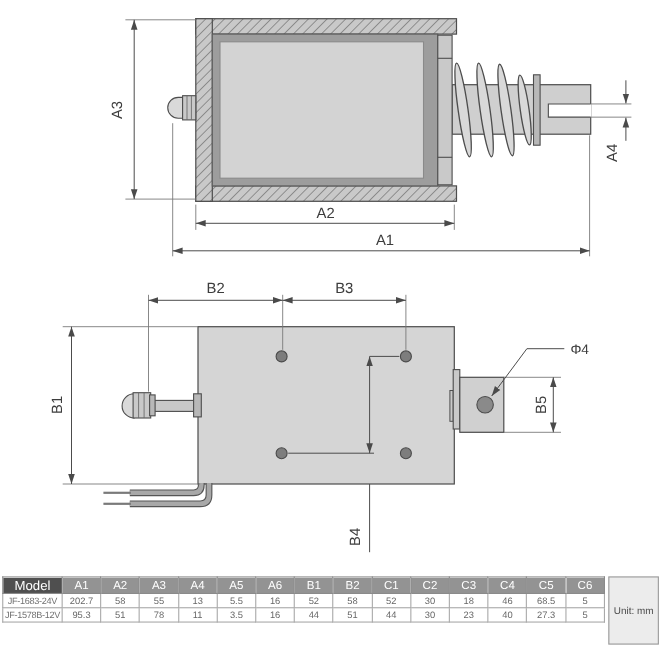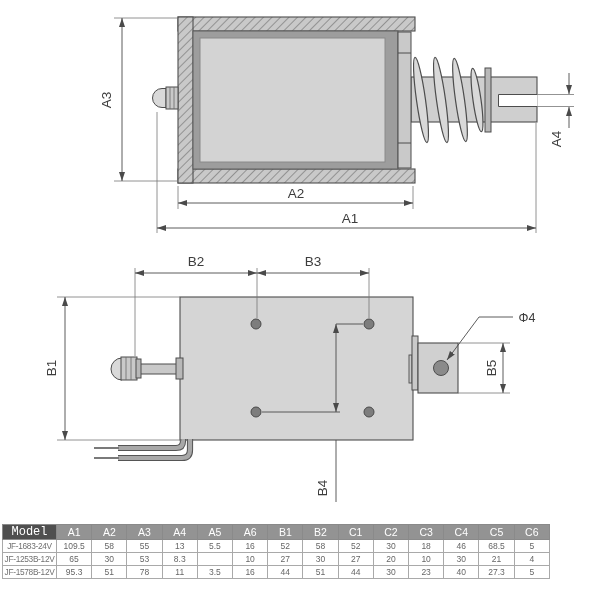--- a/index.html
+++ b/index.html
@@ -154,85 +154,69 @@
     <line x1="513" y1="317" x2="479" y2="317" stroke="#4a4a4a" stroke-width="0.9"></line>
     <line x1="479" y1="317" x2="447" y2="360" stroke="#4a4a4a" stroke-width="0.9" marker-end="url(#arr)"></line>
     <text class="philbl" x="527" y="322" text-anchor="middle">Φ4</text>
   </g>
 </svg>
 
 
 <table id="spec-table">
   <thead>
     <tr>
-          <th class="model-h" style="width: 53px; font-family: Liberation Mono, monospace;">Model</th>
+          <th class="model-h" style="width: 53px;">Model</th>
           <th>A1</th>
           <th>A2</th>
           <th>A3</th>
           <th>A4</th>
           <th>A5</th>
           <th>A6</th>
           <th>B1</th>
           <th>B2</th>
           <th>C1</th>
           <th>C2</th>
           <th>C3</th>
           <th>C4</th>
           <th>C5</th>
           <th>C6</th>
         </tr>
   </thead>
   <tbody>
         <tr>
           <td class="model-cell">JF-1683-24V</td>
-          <td>109.5</td>
+          <td>202.7</td>
           <td>58</td>
           <td>55</td>
           <td>13</td>
           <td>5.5</td>
           <td>16</td>
           <td>52</td>
           <td>58</td>
           <td>52</td>
           <td>30</td>
           <td>18</td>
           <td>46</td>
           <td>68.5</td>
           <td>5</td>
-        </tr>
-        <tr>
-          <td class="model-cell">JF-1253B-12V</td>
-          <td>65</td>
-          <td>30</td>
-          <td>53</td>
-          <td>8.3</td>
-          <td></td>
-          <td>10</td>
-          <td>27</td>
-          <td>30</td>
-          <td>27</td>
-          <td>20</td>
-          <td>10</td>
-          <td>30</td>
-          <td>21</td>
-          <td>4</td>
         </tr>
         <tr>
           <td class="model-cell">JF-1578B-12V</td>
           <td>95.3</td>
           <td>51</td>
           <td>78</td>
           <td>11</td>
           <td>3.5</td>
           <td>16</td>
           <td>44</td>
           <td>51</td>
           <td>44</td>
           <td>30</td>
           <td>23</td>
           <td>40</td>
           <td>27.3</td>
           <td>5</td>
         </tr>
       </tbody>
 </table>
+<div id="unit-box">Unit: mm</div>
 
 </div>
 
 </body></html>

